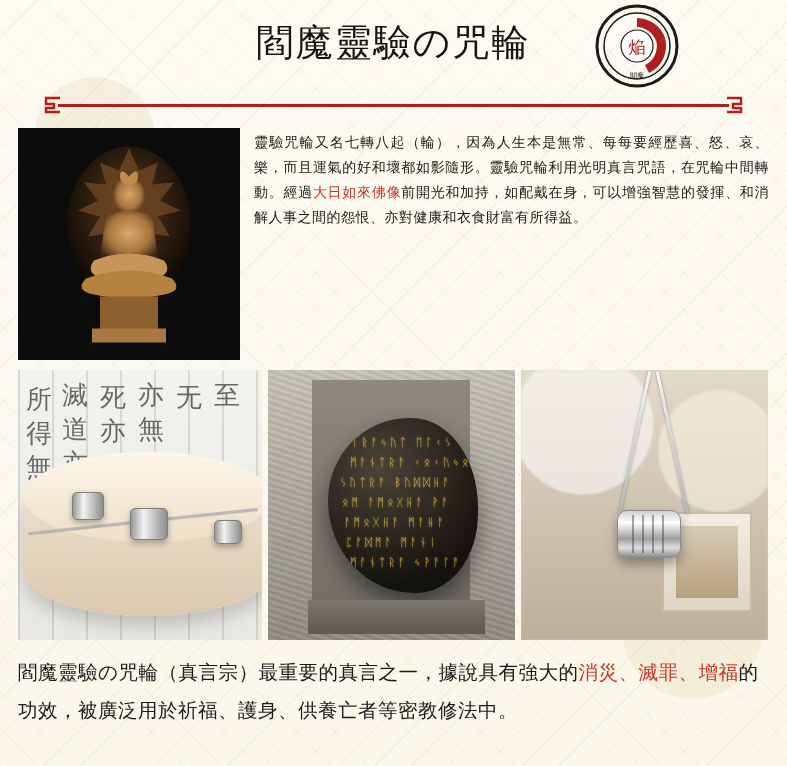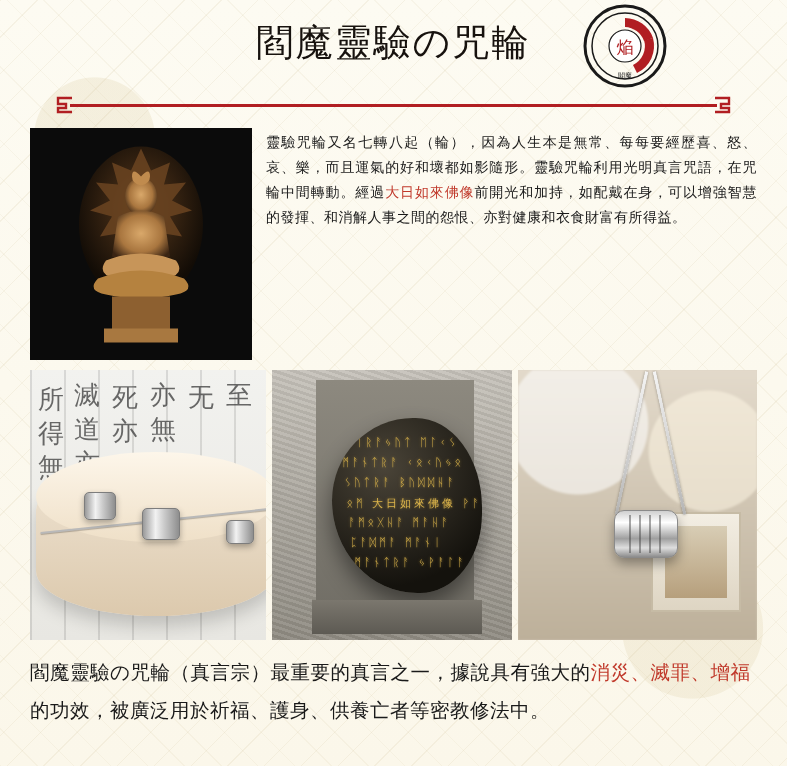--- a/index.html
+++ b/index.html
@@ -28,21 +28,21 @@
     pointer-events: none;
     z-index: 0;
   }
 
   .page {
     position: relative;
     z-index: 1;
     width: 787px;
     height: 766px;
     box-sizing: border-box;
-    padding: 0 30px;
+    padding: 0 18px;
   }
 
   
   .header {
     position: relative;
     height: 92px;
   }
   .title {
     text-align: center;
     font-size: 37px;
@@ -368,23 +368,23 @@
         <div class="bead" style="left:196px; top:150px; width:26px; height:22px;"></div>
       </div>
     </div>
 
     <div class="cell c2">
       <div class="ph2">
         <div class="granite"></div>
         <div class="frame"></div>
         <div class="stone">
           <div class="glyph-row" style="left:14px; top:18px;">ᚿᛁᚱᚨᛃᚢᛏ ᛖᛚᚲᛊ</div>
-          <div class="glyph-row" style="left:10px; top:38px;text-align:center;">ᛗᚨᚾᛏᚱᚨ ᚲᛟᚲᚢᛃᛟ</div>
+          <div class="glyph-row" style="left:22px; top:38px;text-align:center;">ᛗᚨᚾᛏᚱᚨ ᚲᛟᚲᚢᛃᛟ</div>
           <div class="glyph-row" style="left:12px; top:58px;">ᛊᚢᛏᚱᚨ ᛒᚢᛞᛞᚺᚨ</div>
-          <div class="glyph-row" style="left:14px; top:78px;">ᛟᛗ 大日如來佛像 ᚹᚨ</div>
+          <div class="glyph-row" style="left:14px; top:78px;">ᛟᛗ ᚨᛗᛟᚷᚺᚨ ᚹᚨ</div>
           <div class="glyph-row" style="left:16px; top:98px;">ᚨᛗᛟᚷᚺᚨ ᛗᚨᚺᚨ</div>
           <div class="glyph-row" style="left:18px; top:118px;">ᛈᚨᛞᛗᚨ ᛗᚨᚾᛁ</div>
           <div class="glyph-row" style="left:22px; top:138px;">ᛗᚨᚾᛏᚱᚨ ᛃᚹᚨᛚᚨ</div>
         </div>
         <div class="base"></div>
       </div>
     </div>
 
     <div class="cell c3">
       <div class="ph3">

